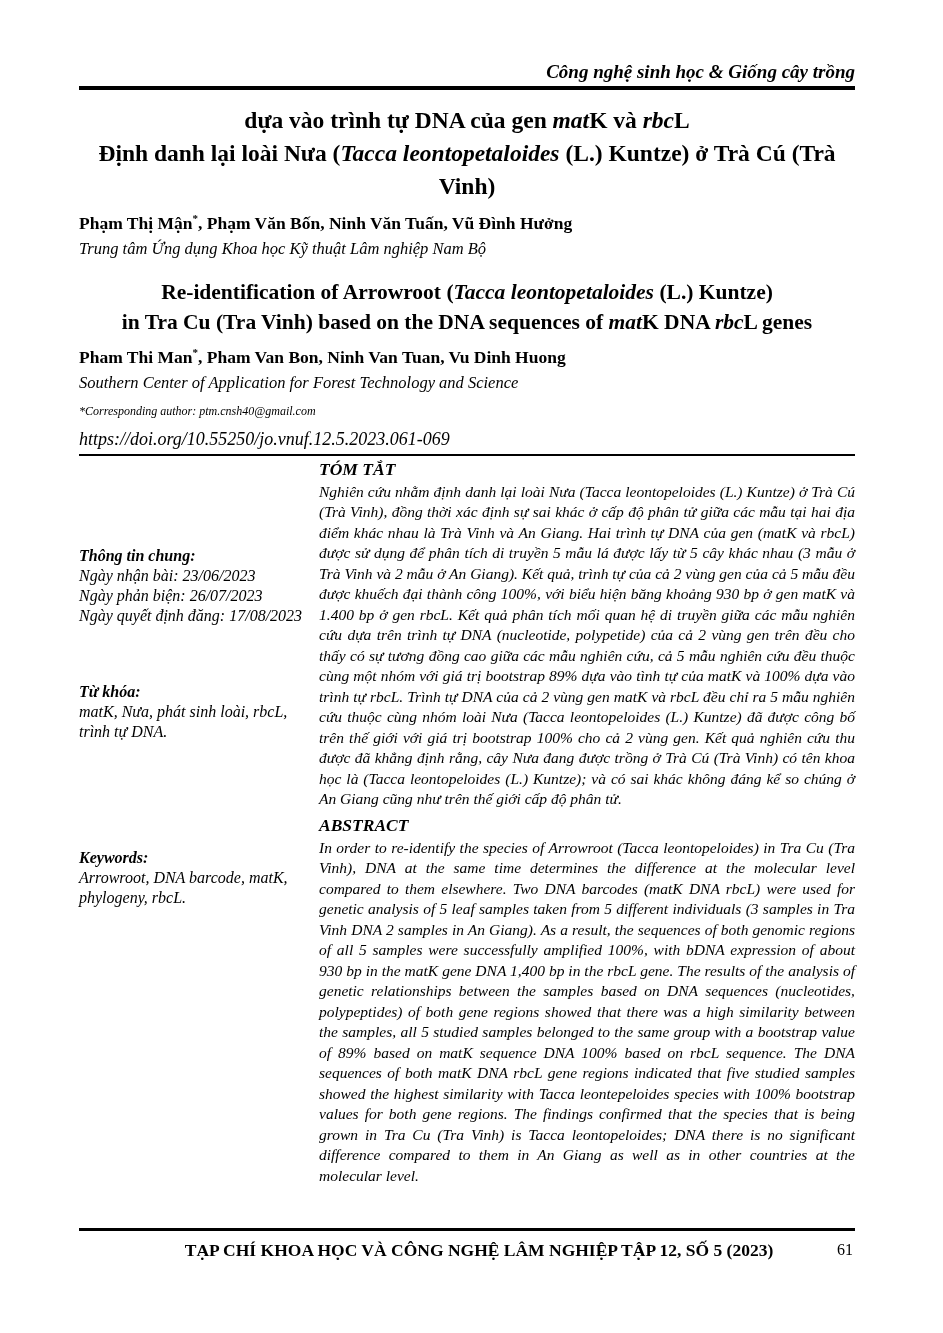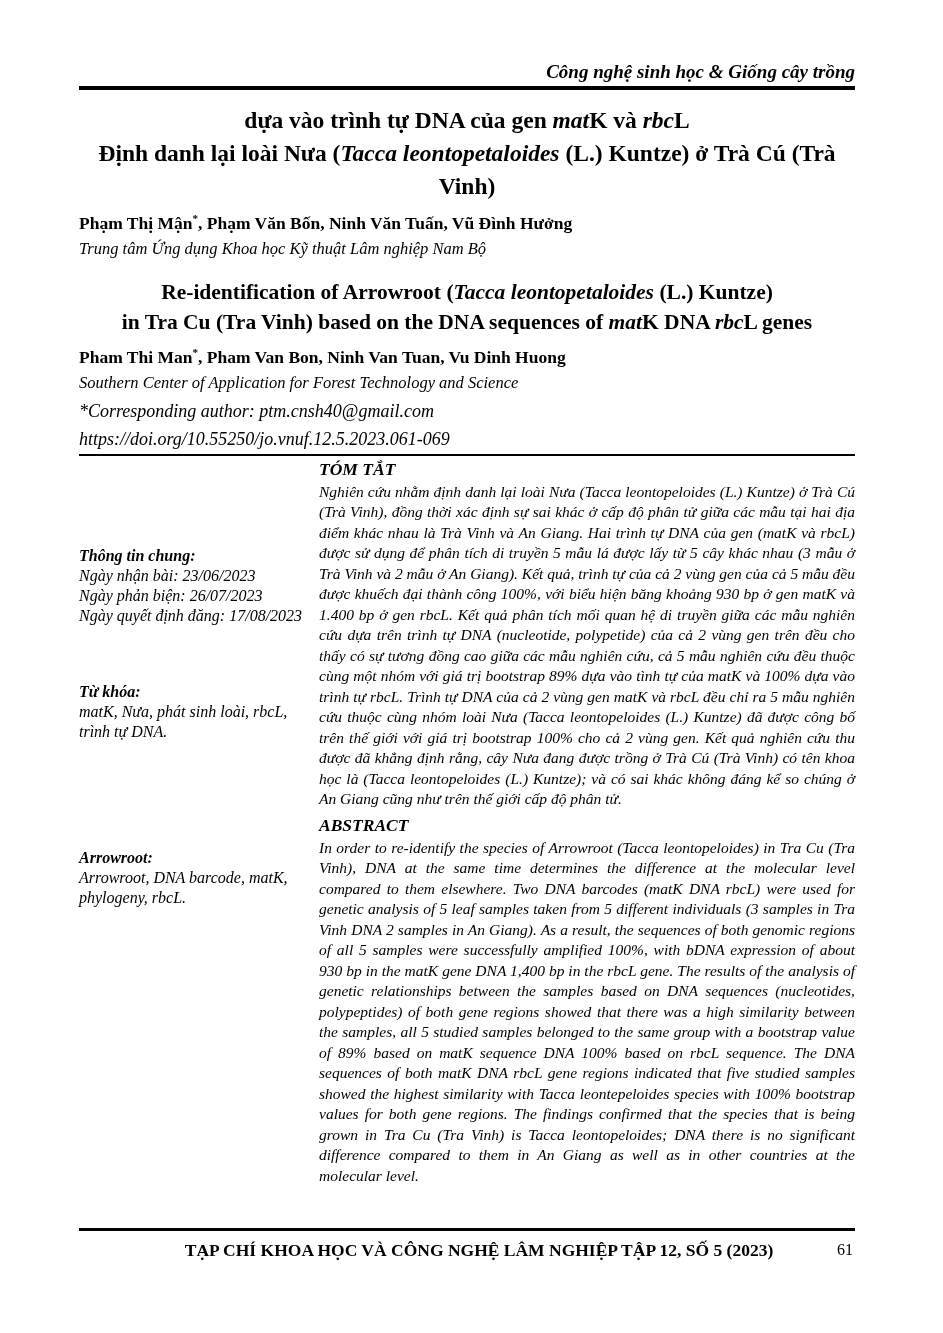--- a/index.html
+++ b/index.html
@@ -14,21 +14,21 @@
   .rule { background:#000; }
   .rule-thick { height:4px; margin-top:3px; }
   .rule-thin  { height:2px; margin-top:5px; }
   .rule-bottom{ height:3px; }
   .title-vi { margin-top:14px; text-align:center; font-weight:bold; font-size:23.5px; line-height:33px; }
   .title-en { margin-top:18px; text-align:center; font-weight:bold; font-size:21.5px; line-height:30px; }
   .t-line { display:block; }
   .authors { margin-top:5px; font-weight:bold; font-size:17.5px; line-height:21px; }
   .authors sup { font-size:11px; }
   .affil { margin-top:5px; font-style:italic; font-size:16.5px; line-height:20px; }
-  .corresponding { margin-top:8px; font-style:italic; font-size:18px; line-height:20px; }
+  .corresponding { margin-top:8px; font-style:italic; font-size:12px; line-height:20px; }
   .doi { margin-top:8px; font-style:italic; font-size:18px; line-height:20px; }
   .cols { display:flex; min-height:772px; }
   .col-left { width:240px; flex:none; padding-top:90px; font-style:italic; font-size:16px; line-height:20px; }
   .info-heading { font-weight:bold; }
   .kw-vi { margin-top:56px; }
   .kw-en { margin-top:106px; }
   .col-right { flex:1; padding-top:2px; }
   .abs-heading { font-weight:bold; font-style:italic; font-size:17.5px; line-height:22px; }
   .abs-heading.en { margin-top:4px; }
   .abs-body { margin-top:2px; font-style:italic; font-size:15.5px; line-height:20.5px; text-align:justify; }
@@ -72,21 +72,21 @@
           <div class="info-heading">Thông tin chung:</div>
           <div class="info-line">Ngày nhận bài: 23/06/2023</div>
           <div class="info-line">Ngày phản biện: 26/07/2023</div>
           <div class="info-line">Ngày quyết định đăng: 17/08/2023</div>
         </div>
         <div class="info-block kw-vi">
           <div class="info-heading">Từ khóa:</div>
           <div class="info-line">matK, Nưa, phát sinh loài, rbcL, trình tự DNA.</div>
         </div>
         <div class="info-block kw-en">
-          <div class="info-heading">Arrowroot:</div>
+          <div class="info-heading">Keywords:</div>
           <div class="info-line">Arrowroot, DNA barcode, matK, phylogeny, rbcL.</div>
         </div>
       </aside>
 
       <section class="col-right">
         <div class="abs-heading">TÓM TẮT</div>
         <p class="abs-body">Nghiên cứu nhằm định danh lại loài Nưa (Tacca leontopeloides (L.) Kuntze) ở Trà Cú (Trà Vinh), đồng thời xác định sự sai khác ở cấp độ phân tử giữa các mẫu tại hai địa điểm khác nhau là Trà Vinh và An Giang. Hai trình tự DNA của gen (matK và rbcL) được sử dụng để phân tích di truyền 5 mẫu lá được lấy từ 5 cây khác nhau (3 mẫu ở Trà Vinh và 2 mẫu ở An Giang). Kết quả, trình tự của cả 2 vùng gen của cả 5 mẫu đều được khuếch đại thành công 100%, với biểu hiện băng khoảng 930 bp ở gen matK và 1.400 bp ở gen rbcL. Kết quả phân tích mối quan hệ di truyền giữa các mẫu nghiên cứu dựa trên trình tự DNA (nucleotide, polypetide) của cả 2 vùng gen trên đều cho thấy có sự tương đồng cao giữa các mẫu nghiên cứu, cả 5 mẫu nghiên cứu đều thuộc cùng một nhóm với giá trị bootstrap 89% dựa vào tình tự của matK và 100% dựa vào trình tự rbcL. Trình tự DNA của cả 2 vùng gen matK và rbcL đều chỉ ra 5 mẫu nghiên cứu thuộc cùng nhóm loài Nưa (Tacca leontopeloides (L.) Kuntze) đã được công bố trên thế giới với giá trị bootstrap 100% cho cả 2 vùng gen. Kết quả nghiên cứu thu được đã khẳng định rằng, cây Nưa đang được trồng ở Trà Cú (Trà Vinh) có tên khoa học là (Tacca leontopeloides (L.) Kuntze); và có sai khác không đáng kể so chúng ở An Giang cũng như trên thế giới cấp độ phân tử.</p>
         <div class="abs-heading en">ABSTRACT</div>
         <p class="abs-body">In order to re-identify the species of Arrowroot (Tacca leontopeloides) in Tra Cu (Tra Vinh), DNA at the same time determines the difference at the molecular level compared to them elsewhere. Two DNA barcodes (matK DNA rbcL) were used for genetic analysis of 5 leaf samples taken from 5 different individuals (3 samples in Tra Vinh DNA 2 samples in An Giang). As a result, the sequences of both genomic regions of all 5 samples were successfully amplified 100%, with bDNA expression of about 930 bp in the matK gene DNA 1,400 bp in the rbcL gene. The results of the analysis of genetic relationships between the samples based on DNA sequences (nucleotides, polypeptides) of both gene regions showed that there was a high similarity between the samples, all 5 studied samples belonged to the same group with a bootstrap value of 89% based on matK sequence DNA 100% based on rbcL sequence. The DNA sequences of both matK DNA rbcL gene regions indicated that five studied samples showed the highest similarity with Tacca leontepeloides species with 100% bootstrap values for both gene regions. The findings confirmed that the species that is being grown in Tra Cu (Tra Vinh) is Tacca leontopeloides; DNA there is no significant difference compared to them in An Giang as well as in other countries at the molecular level.</p>
       </section>

